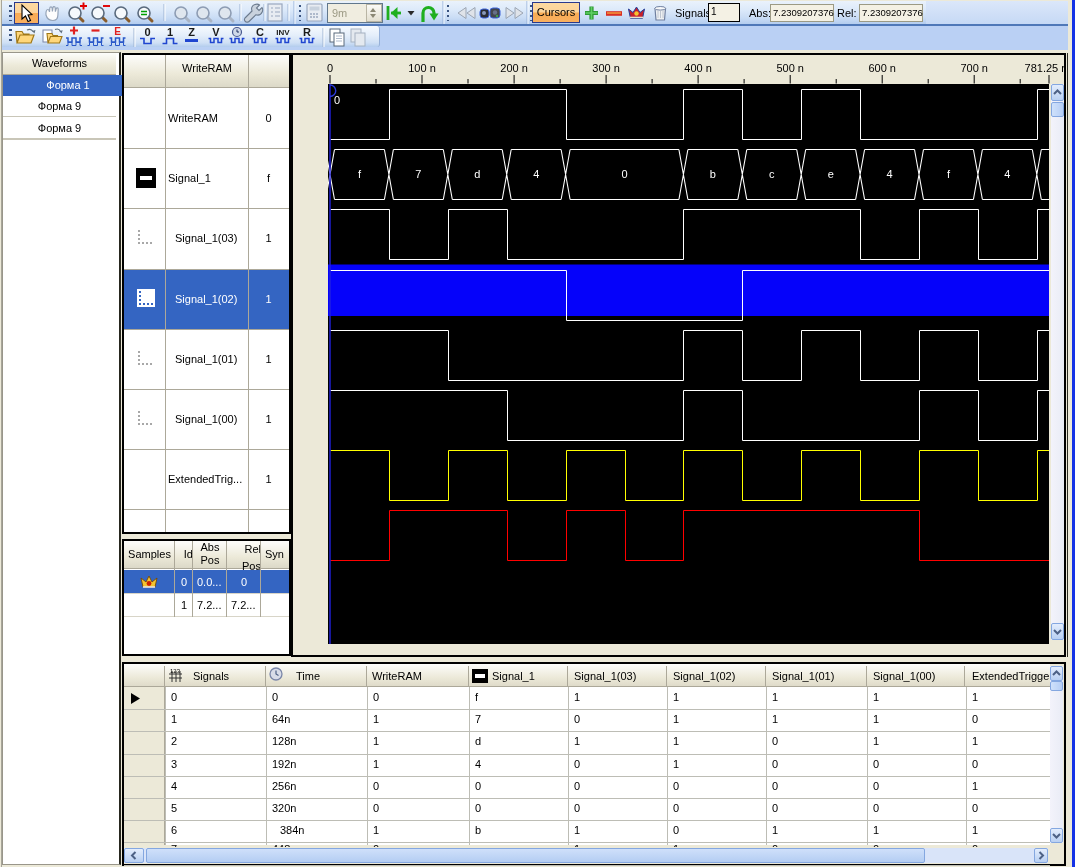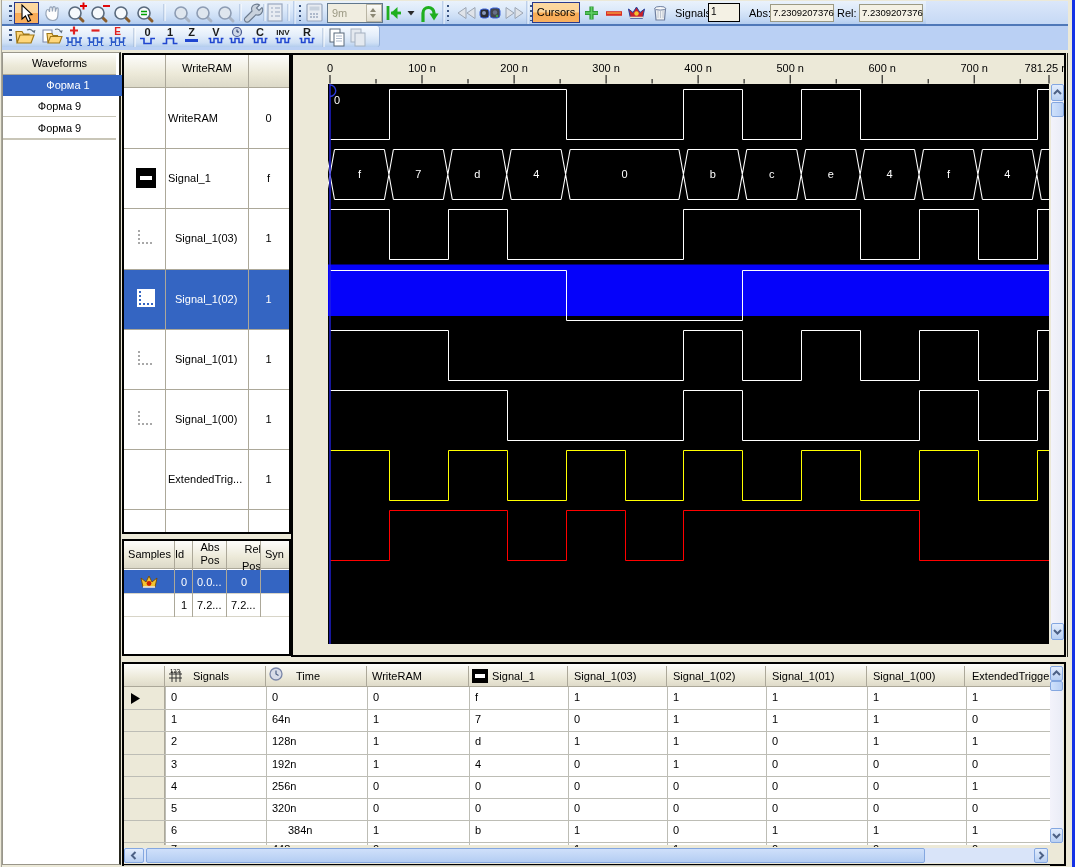--- a/index.html
+++ b/index.html
@@ -254,21 +254,21 @@
 <div class="abs" style="left:124px;top:329px;width:165px;height:1px;background:#aca899"></div>
 <div class="abs" style="left:124px;top:389px;width:165px;height:1px;background:#aca899"></div>
 <div class="abs" style="left:124px;top:449px;width:165px;height:1px;background:#aca899"></div>
 <div class="abs" style="left:124px;top:509px;width:165px;height:1px;background:#aca899"></div>
 <div class="abs" style="left:165px;top:55px;width:1px;height:477px;background:#aca899"></div>
 <div class="abs" style="left:248px;top:55px;width:1px;height:477px;background:#aca899"></div>
 
 <div class="abs" style="left:122px;top:539px;width:169px;height:117px;border:2px solid #000;background:#fff"></div>
 <div class="abs" style="left:124px;top:541px;width:165px;height:28px;background:linear-gradient(#fdfdfb,#ece9d8 60%,#dcd9c8);border-bottom:1px solid #aca899"></div>
 <div class="abs" style="left:124px;top:548px;width:51px;text-align:center">Samples</div>
-<div class="abs" style="left:175px;top:548px;width:18px;text-align:left">Id</div>
+<div class="abs" style="left:175px;top:548px;width:18px;text-align:right">Id</div>
 <div class="abs" style="left:193px;top:541px;width:34px;text-align:center;line-height:13px">Abs<br>Pos</div>
 <div class="abs" style="left:227px;top:541px;width:34px;text-align:right;line-height:17px">Rel<br>Pos</div>
 <div class="abs" style="left:261px;top:548px;width:30px;text-align:left;padding-left:4px">Syn</div>
 <div class="abs" style="left:124px;top:570px;width:165px;height:23px;background:#3465c2"></div>
 <svg class="abs" style="left:140px;top:574px" width="18" height="16" viewBox="0 0 18 16">
     <path d="M3,13 L1,4 L6,8 L9,2 L12,8 L17,4 L15,13 Z" fill="#f4c430" stroke="#7a4a00" stroke-width="0.9"></path>
     <circle cx="9" cy="9.5" r="2.4" fill="#cc2200"></circle>
     <path d="M3,13 h12" stroke="#fff" stroke-width="1.4"></path>
   </svg>
 <div class="abs" style="left:175px;top:576px;width:18px;text-align:center;color:#fff">0</div>
@@ -453,21 +453,21 @@
 <div class="lbl" style="left:171px;top:802px">5</div>
 <div class="lbl" style="left:272px;top:802px">320n</div>
 <div class="lbl" style="left:373px;top:802px">0</div>
 <div class="lbl" style="left:475px;top:802px">0</div>
 <div class="lbl" style="left:574px;top:802px">0</div>
 <div class="lbl" style="left:673px;top:802px">0</div>
 <div class="lbl" style="left:772px;top:802px">0</div>
 <div class="lbl" style="left:873px;top:802px">0</div>
 <div class="lbl" style="left:972px;top:802px">0</div>
 <div class="lbl" style="left:171px;top:824px">6</div>
-<div class="lbl" style="left:288px;top:824px">384n</div>
+<div class="lbl" style="left:280px;top:824px">384n</div>
 <div class="lbl" style="left:373px;top:824px">1</div>
 <div class="lbl" style="left:475px;top:824px">b</div>
 <div class="lbl" style="left:574px;top:824px">1</div>
 <div class="lbl" style="left:673px;top:824px">0</div>
 <div class="lbl" style="left:772px;top:824px">1</div>
 <div class="lbl" style="left:873px;top:824px">1</div>
 <div class="lbl" style="left:972px;top:824px">1</div>
 <div class="abs" style="left:124px;top:843px;width:926px;height:4px;overflow:hidden">
     <div class="lbl" style="left:47px;top:0">7</div>
     <div class="lbl" style="left:148px;top:0">448n</div>

